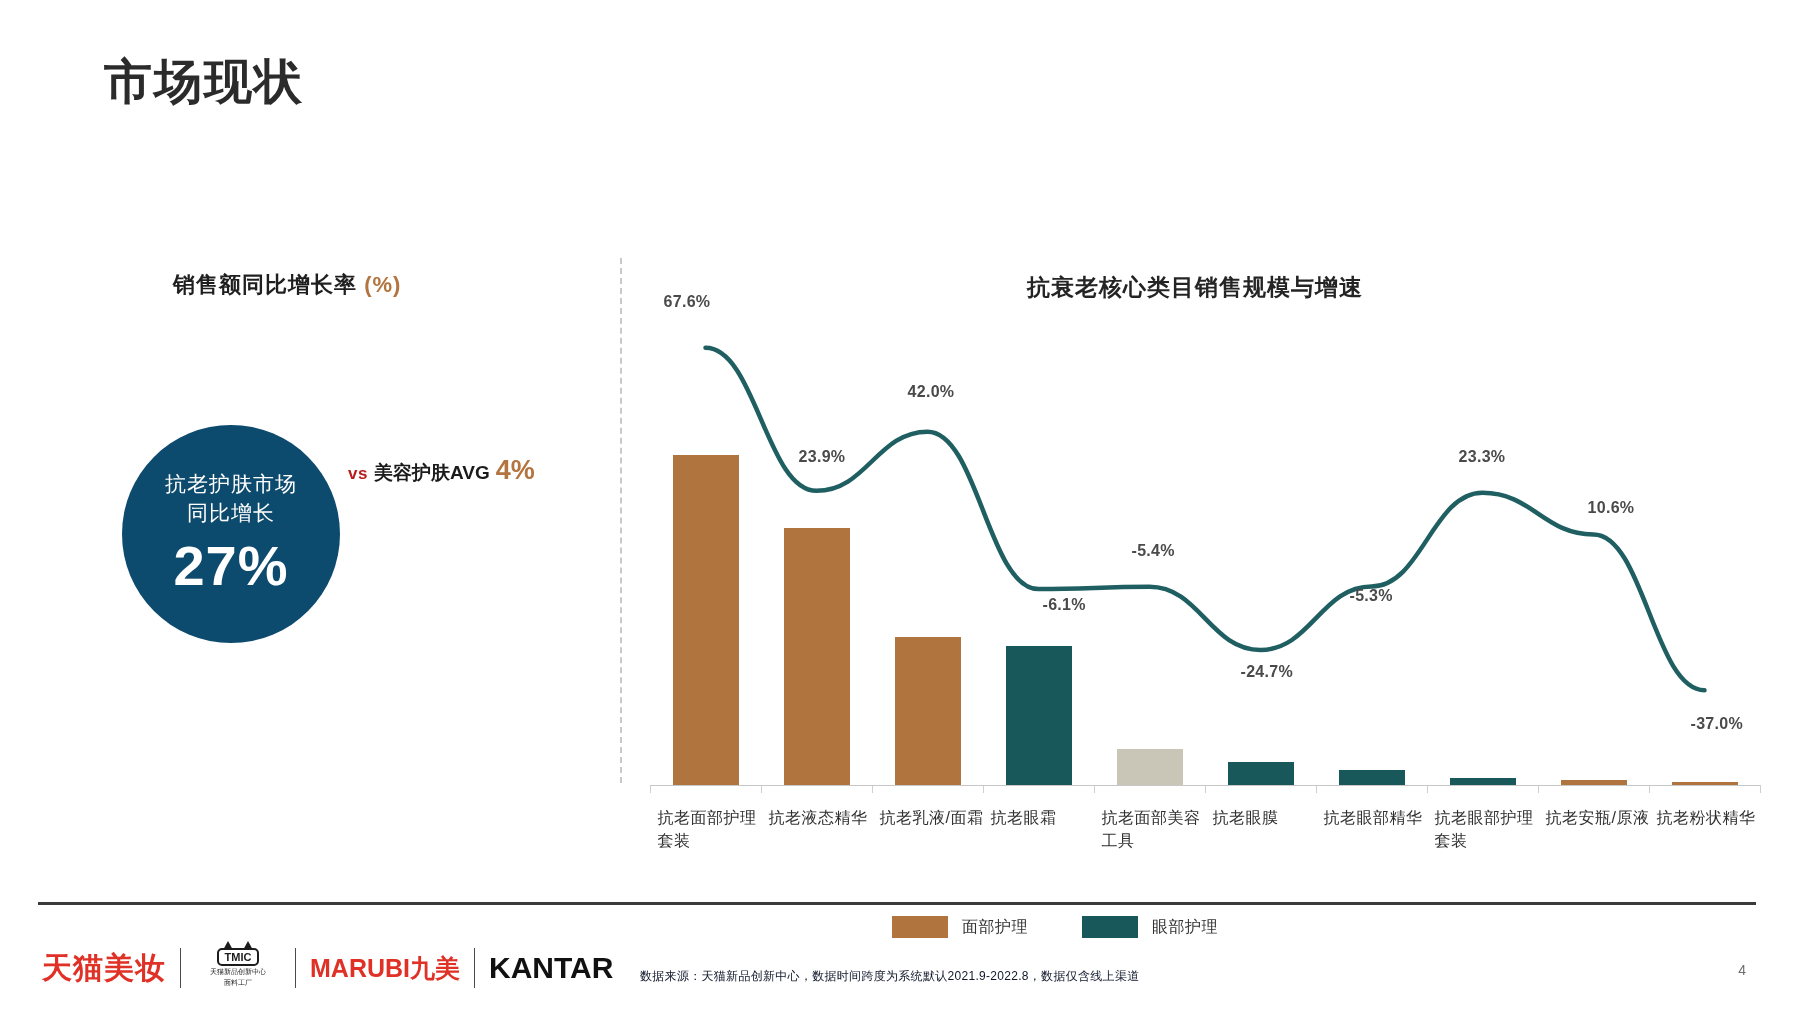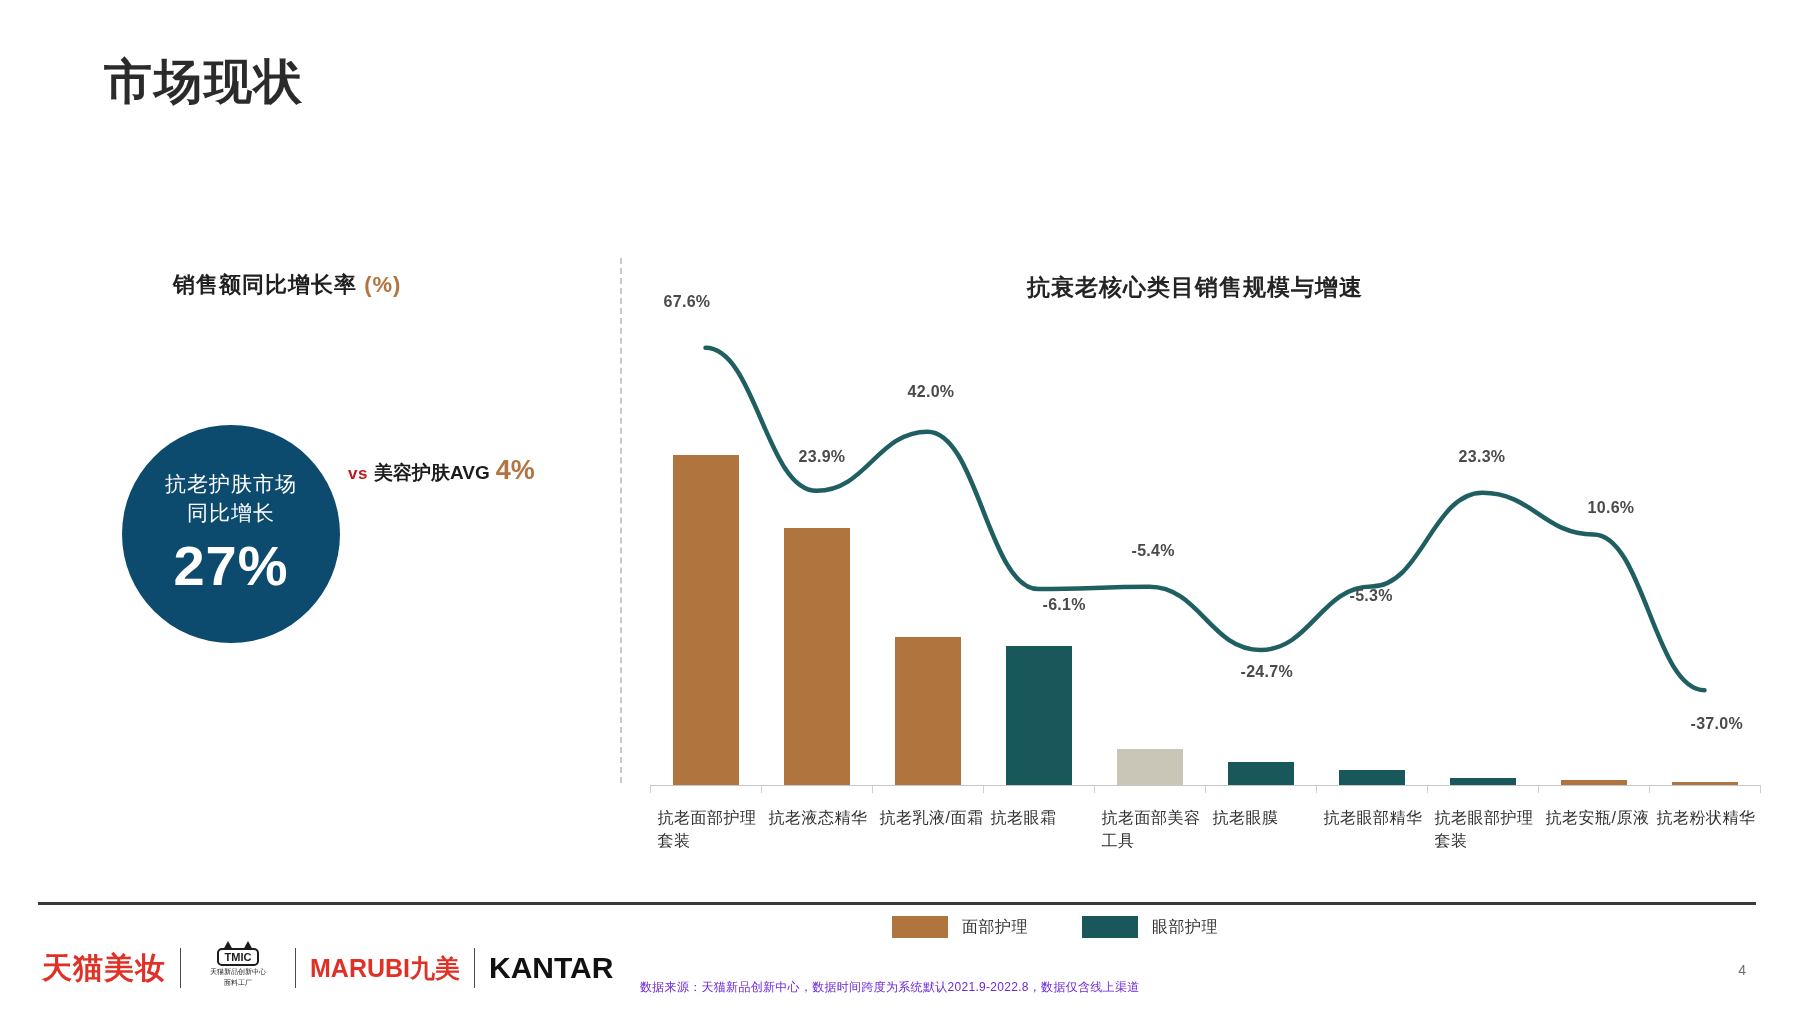--- a/index.html
+++ b/index.html
@@ -136,21 +136,21 @@
   }
   .tmic-badge:before{ left:4px; }
   .tmic-badge:after{ right:4px; }
   .tmic-sub { font-size: 7px; color:#1c1c1c; margin-top:2px; line-height:1.25; text-align:center; }
   .brand-marubi { font-size: 25px; font-weight: 700; color: #e03127; letter-spacing: 0px; line-height:1; }
   .brand-marubi .cn { color:#e03127; }
   .brand-kantar { font-size: 30px; font-weight: 800; color: #111; letter-spacing: 0px; line-height:1; }
 
   .source-note {
     position: absolute; left: 640px; top: 968px;
-    font-size: 12px; color: #6d28d9; letter-spacing:.3px; white-space: nowrap; margin-top: 11px;
+    font-size: 12px; color: #0f172a; letter-spacing:.3px; white-space: nowrap;
   }
   .page-num {
     position: absolute; right: 48px; top: 962px;
     font-size: 14px; color: #6d6d6d;
   }
 </style>
 </head>
 <body>
 
 <div class="slide">

